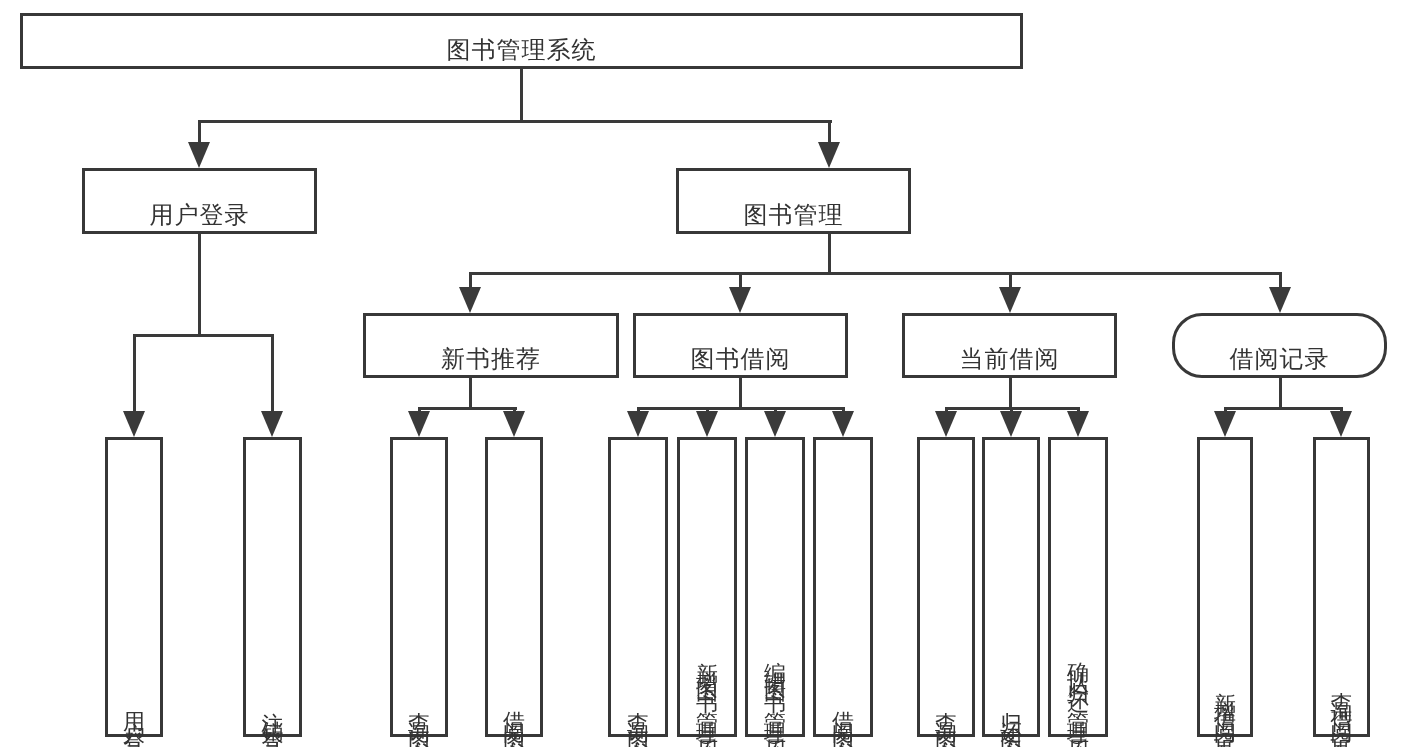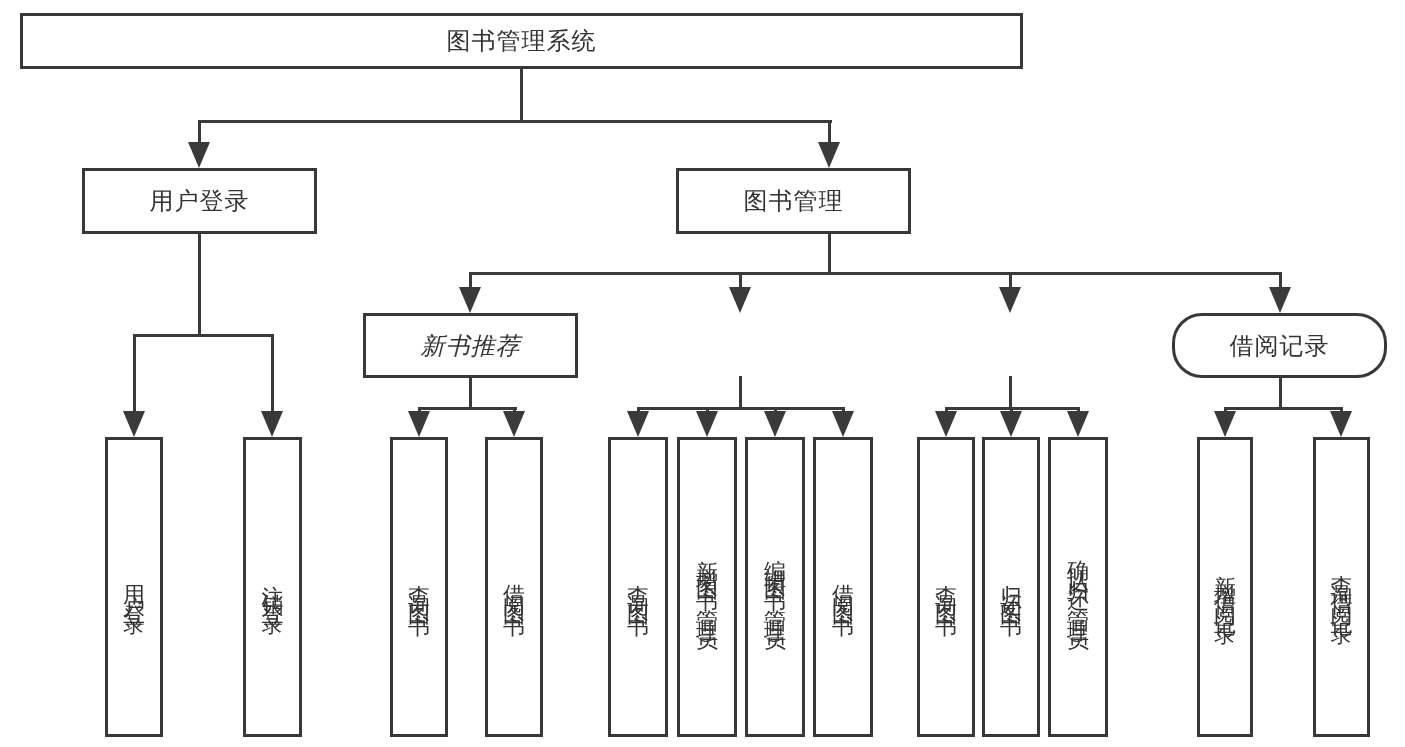--- a/index.html
+++ b/index.html
@@ -1,19 +1,19 @@
 <!DOCTYPE html>
 <html><head>
 <meta charset="utf-8">
 <style>
   html,body{margin:0;padding:0;background:#fff;}
   .canvas{position:relative;width:1405px;height:747px;background:#ffffff;
           font-family:"Liberation Sans",sans-serif;overflow:hidden;}
   .node{position:absolute;box-sizing:border-box;background:#fff;
-        border:3px solid #383838;display:flex;align-items:center;justify-content:center;
+        border:3px solid #383838;display:flex;align-items:flex-end;justify-content:center;
         color:#333;font-size:24px;letter-spacing:1px;z-index:2;}
   .leaf{font-size:22px;}
   .leaf .vtxt{writing-mode:vertical-rl;text-orientation:mixed;letter-spacing:10px;
         line-height:1;letter-spacing:10px;}
   .vl{position:absolute;width:3px;background:#3a3a3a;z-index:1;}
   .hl{position:absolute;height:3px;background:#3a3a3a;z-index:1;}
   .ar{position:absolute;width:0;height:0;border-left:11px solid transparent;
       border-right:11px solid transparent;border-top:26px solid #3a3a3a;z-index:1;}
   .watermark{position:absolute;left:1186px;top:714px;font-size:20px;color:#9a9a9a;
       z-index:5;text-shadow:0 0 3px #fff,0 0 6px #fff;white-space:nowrap;}
@@ -90,22 +90,28 @@
     <span>图书管理系统</span>
   </div>
 
   <div class="node" style="left:82px;top:168px;width:235px;height:66px;">
     <span>用户登录</span>
   </div>
   <div class="node" style="left:676px;top:168px;width:235px;height:66px;">
     <span>图书管理</span>
   </div>
 
-  <div class="node" style="left:363px;top:313px;width:215px;height:65px;font-style:italic;">
+  <div class="node" style="left:363px;top:313px;width:256px;height:65px;">
     <span>新书推荐</span>
+  </div>
+  <div class="node" style="left:633px;top:313px;width:215px;height:65px;">
+    <span>图书借阅</span>
+  </div>
+  <div class="node" style="left:902px;top:313px;width:215px;height:65px;">
+    <span>当前借阅</span>
   </div>
   <div class="node" style="left:1172px;top:313px;width:215px;height:65px;border-radius:30px;">
     <span>借阅记录</span>
   </div>
 
   <div class="node leaf" style="left:105px;top:437px;width:58px;height:300px;">
     <span class="vtxt">用户登录</span>
   </div>
   <div class="node leaf" style="left:243px;top:437px;width:59px;height:300px;">
     <span class="vtxt">注销登录</span>

